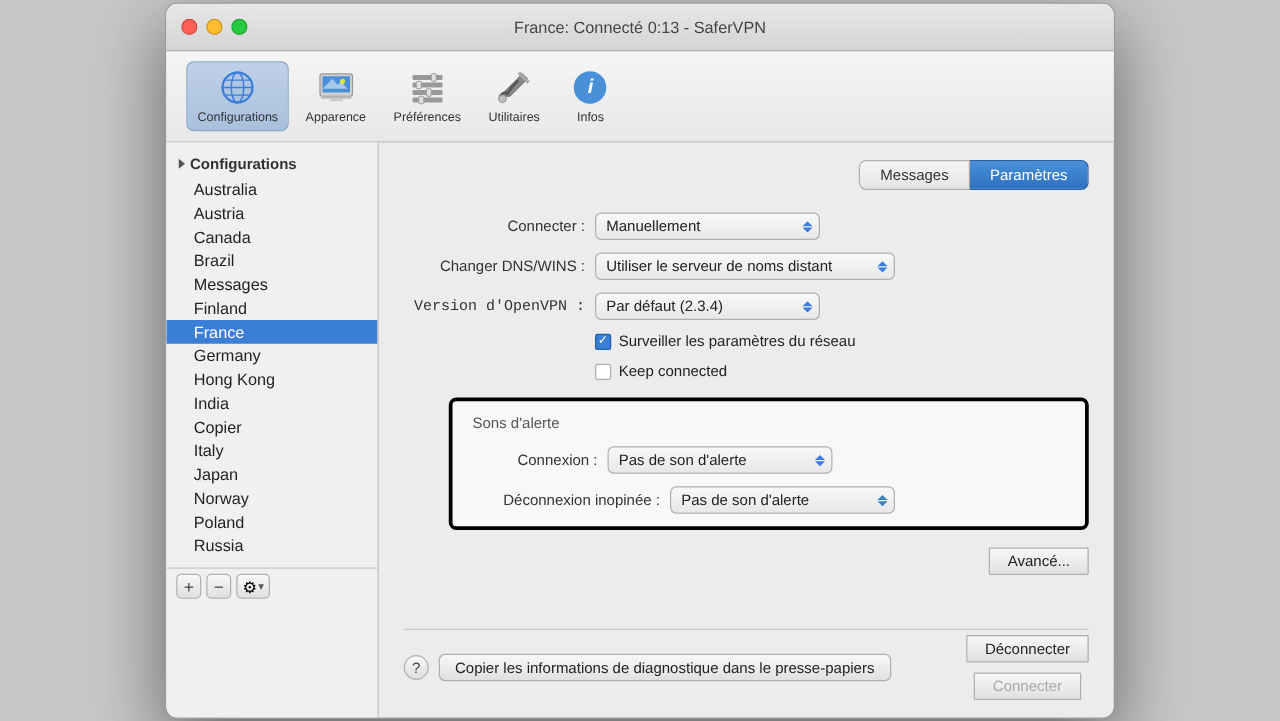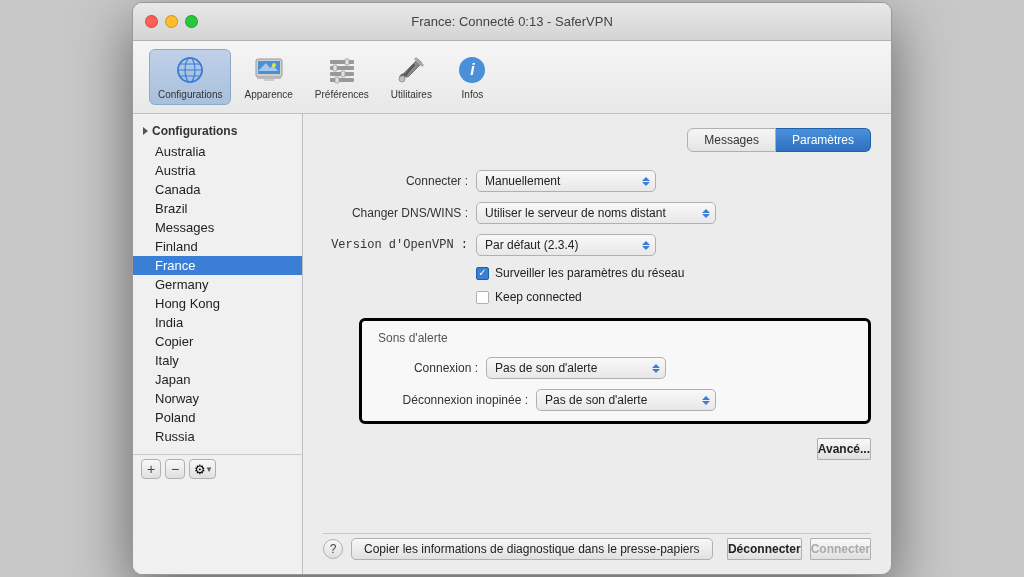--- a/index.html
+++ b/index.html
@@ -341,30 +341,30 @@
       border: 1px solid #b0b0b0;
       border-radius: 5px;
       font-size: 12px;
       color: #222;
       cursor: pointer;
     }
     .bottom-right {
       display: flex;
       align-items: center;
       gap: 8px;
+      flex-direction: column;
     }
     .action-btn {
-      padding: 3px 0;
+      padding: 3px 14px;
       background: linear-gradient(to bottom, #f8f8f8, #e0e0e0);
       border: 1px solid #b0b0b0;
       border-radius: 1px;
       font-size: 12px;
       color: #222;
       cursor: pointer;
-      font-weight: bold;
     }
     .action-btn.disabled {
       color: #aaa;
       cursor: default;
     }
     .advanced-btn-row {
       display: flex;
       justify-content: flex-end;
     }
     

